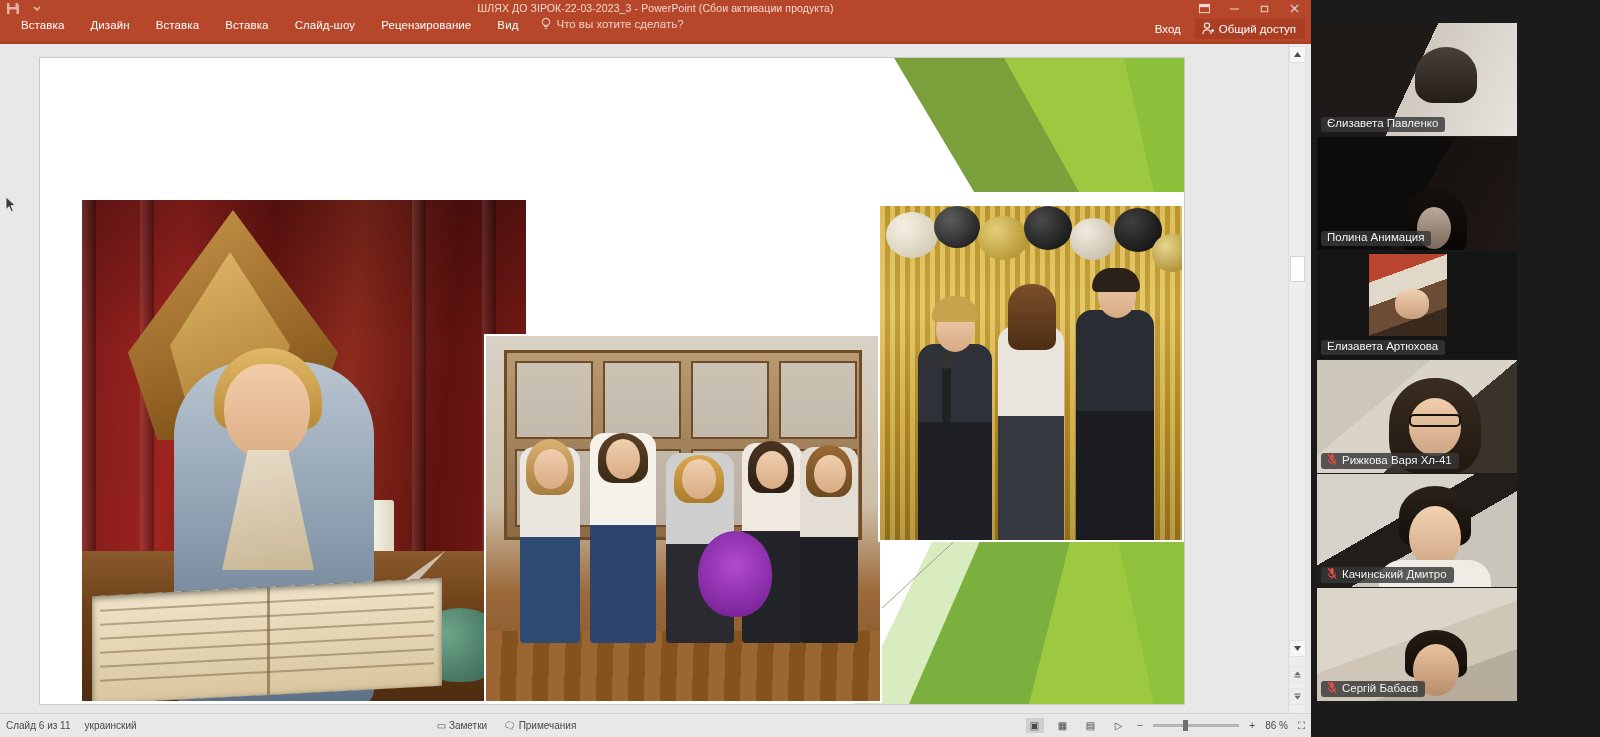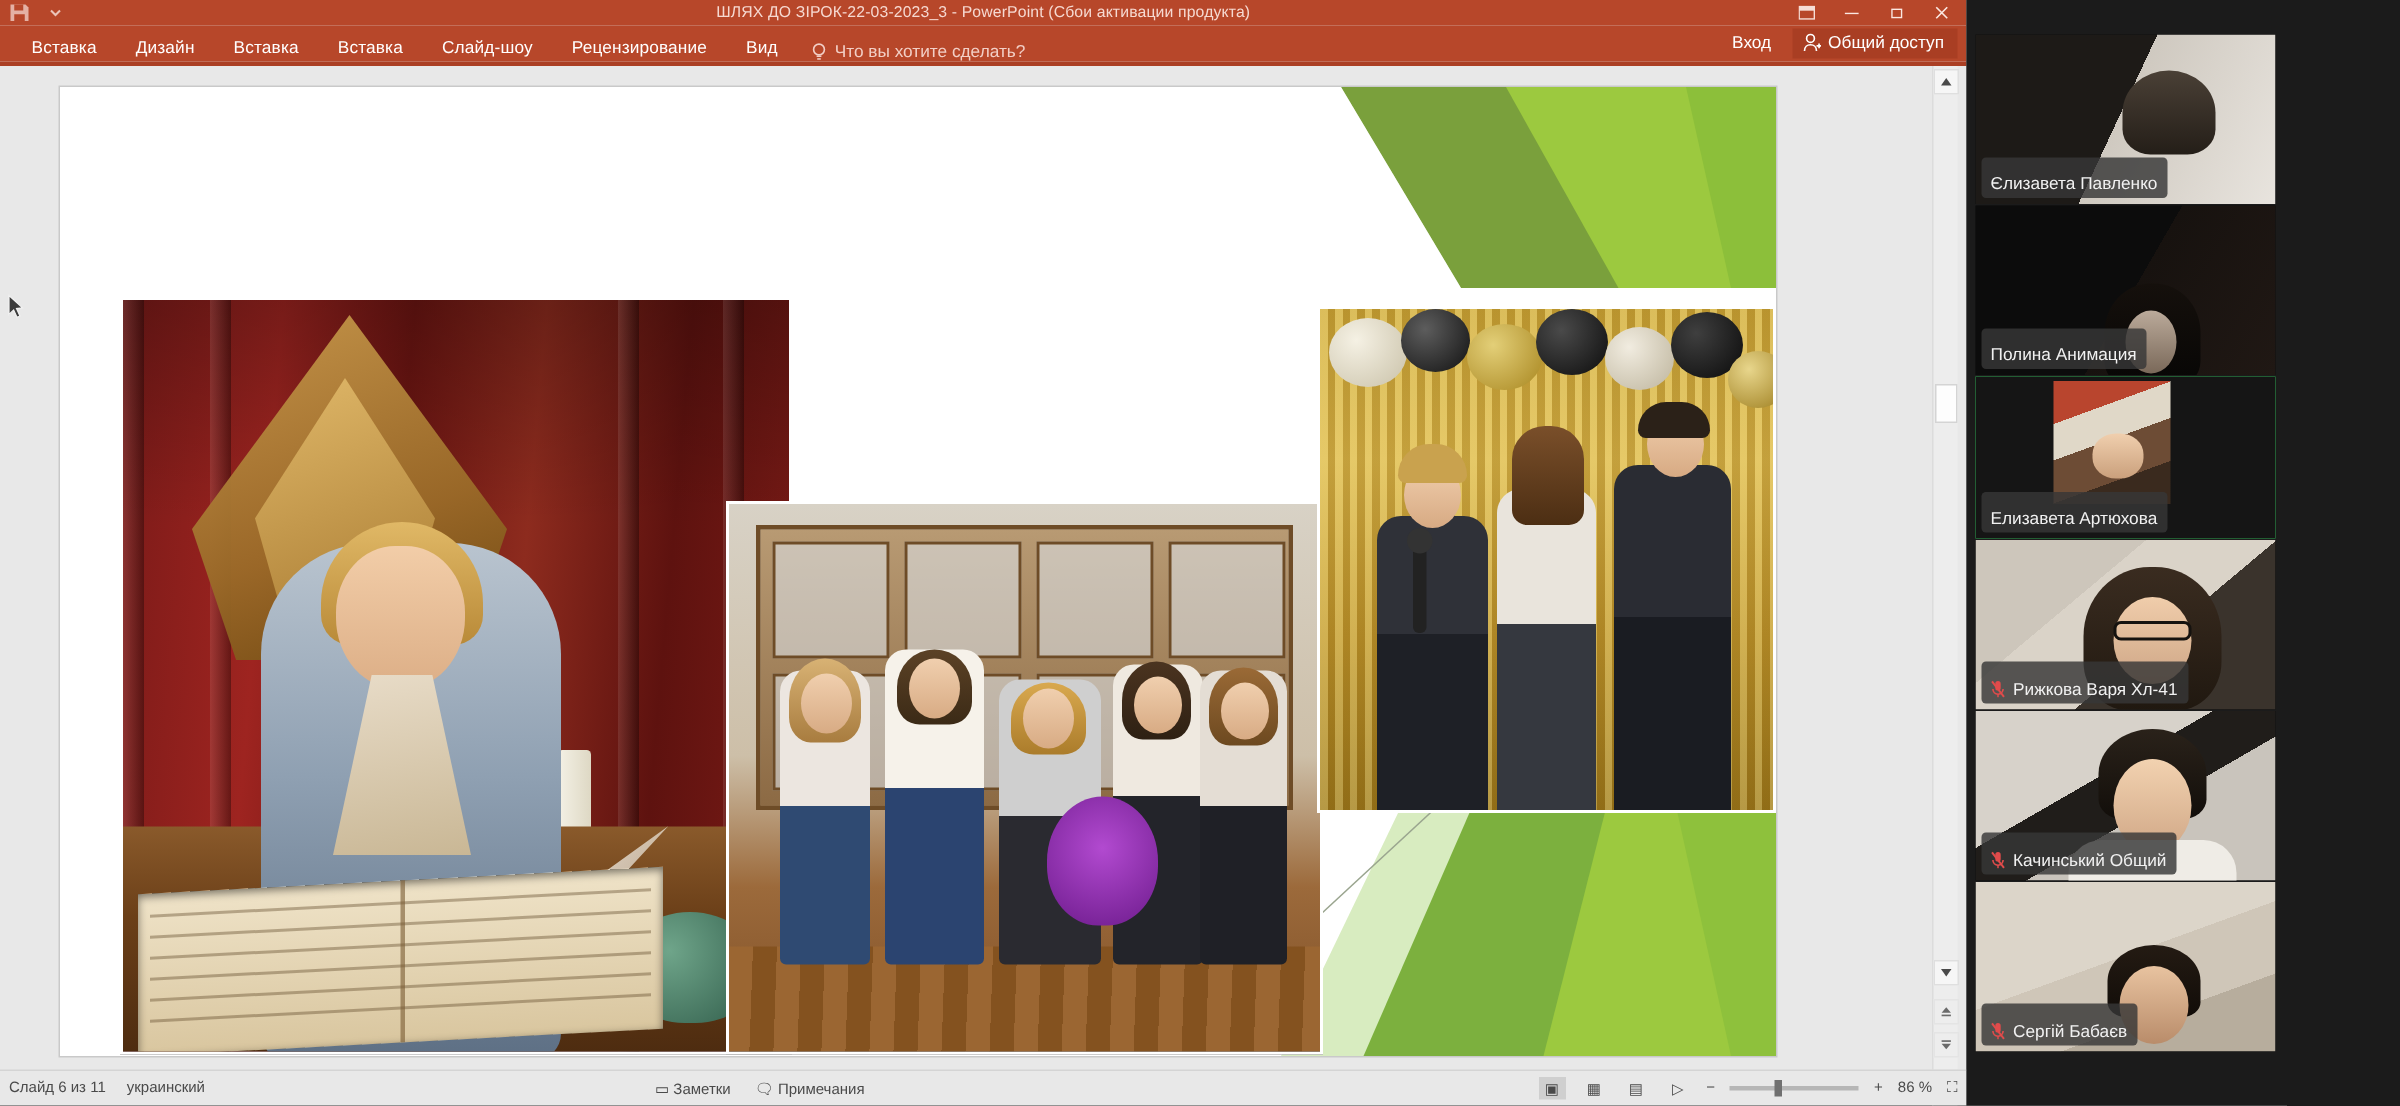--- a/index.html
+++ b/index.html
@@ -45,21 +45,21 @@
   }
   .win-buttons .wb.ribbon-opt { font-size: 10px; }
   .win-buttons .wb.close { font-size: 12px; }
 
   
   .ribbonbar {
     position: relative;
     height: 24px;
     background: #b7472a;
     display: flex;
-    align-items: flex-end;
+    align-items: flex-start;
     padding-left: 8px;
     gap: 0px;
   }
   .rtab {
     color: #fff;
     font-size: 11.5px;
     padding: 2px 13px 3px 13px;
     white-space: nowrap;
     letter-spacing: .1px;
   }
@@ -248,21 +248,21 @@
   .tile {
     position: absolute; left: 6px; width: 200px;
     background: #0d0d0d; overflow: hidden;
   }
   .tile .vbg { position: absolute; inset: 0; }
   .tile.active { outline: 3px solid #3ddc6a; outline-offset: -3px; }
   .namebar {
     position: absolute; left: 4px; bottom: 4px;
     background: rgba(55,55,55,.82);
     color: #f1f1f1; font-size: 11.5px;
-    padding: 12px 7px 3px 6px; border-radius: 3px;
+    padding: 0 7px 3px 6px; border-radius: 3px;
     display: flex; align-items: center; gap: 5px;
     white-space: nowrap; max-width: 192px;
   }
   .mic-muted { width: 10px; height: 13px; display: block; flex: none; }
 
   
   .fb { position: absolute; border-radius: 50%; }
 </style>
 </head>
 <body>
@@ -584,21 +584,21 @@
       <div style="position:absolute;left:62px;top:86px;width:112px;height:30px;border-radius:22px 22px 0 0;background:#efece6;"></div>
       <div class="namebar">
         <span class="mic-muted">
           <svg viewBox="0 0 10 13" width="10" height="13">
             <rect x="3.2" y="1" width="3.6" height="6.4" rx="1.8" fill="#e04b4b"></rect>
             <path d="M1.6 6.4c0 2 1.5 3.4 3.4 3.4s3.4-1.4 3.4-3.4" stroke="#e04b4b" stroke-width="1.1" fill="none"></path>
             <rect x="4.5" y="9.6" width="1" height="2.2" fill="#e04b4b"></rect>
             <path d="M1 1.2l8 10.4" stroke="#e04b4b" stroke-width="1.3"></path>
           </svg>
         </span>
-        <span>Качинський Общий</span>
+        <span>Качинський Дмитро</span>
       </div>
     </div>
 
     <div class="tile" style="top:588px; height:113px;">
       <div class="vbg" style="background:linear-gradient(160deg,#dcd5c9 0 46%,#cfc6b8 46% 72%,#b7ad9d 72%);"></div>
       <div class="fb" style="left:88px; top:42px; width:62px; height:48px; border-radius:50% 50% 20% 20%; background:linear-gradient(180deg,#241b13,#110c08);"></div>
       <div class="fb" style="left:96px; top:56px; width:46px; height:52px; background:linear-gradient(180deg,#e8c3a0,#b98c6a);"></div>
       <div class="namebar">
         <span class="mic-muted">
           <svg viewBox="0 0 10 13" width="10" height="13">

